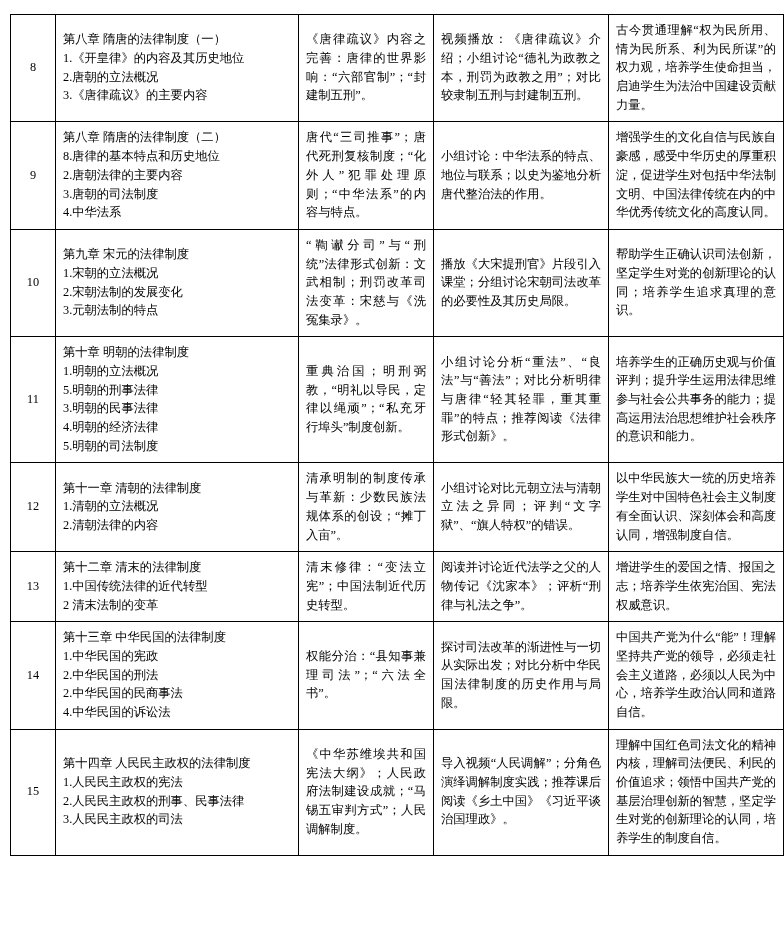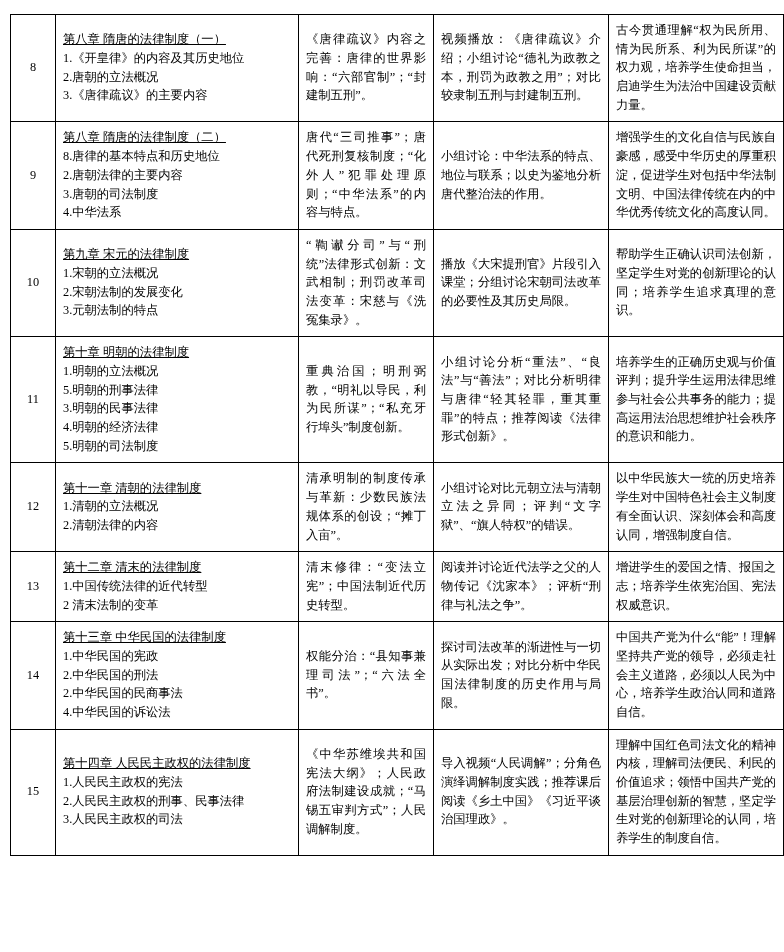--- a/index.html
+++ b/index.html
@@ -50,21 +50,20 @@
     width: 160px;
   }
   td.col-goal {
     width: 160px;
   }
   .cell-lines > div {
     white-space: normal;
   }
   .cell-lines .head {
     margin-bottom: 1px;
-    text-decoration: underline;
   }
   .cell-lines .ln {
     margin: 0;
   }
   
   td.col-case .cell-lines .ln,
   td.col-method .cell-lines .ln,
   td.col-goal .cell-lines .ln {
     text-align: justify;
     text-justify: inter-ideograph;
@@ -166,21 +165,21 @@
             <div class="ln head">第十章 明朝的法律制度</div>
             <div class="ln">1.明朝的立法概况</div>
             <div class="ln">5.明朝的刑事法律</div>
             <div class="ln">3.明朝的民事法律</div>
             <div class="ln">4.明朝的经济法律</div>
             <div class="ln">5.明朝的司法制度</div>
           </div>
         </td>
         <td class="col-case">
           <div class="cell-lines">
-            <div class="ln">重典治国；明刑弼教，“明礼以导民，利为民所谋”；“私充牙行埠头”制度创新。</div>
+            <div class="ln">重典治国；明刑弼教，“明礼以导民，定律以绳顽”；“私充牙行埠头”制度创新。</div>
           </div>
         </td>
         <td class="col-method">
           <div class="cell-lines">
             <div class="ln">小组讨论分析“重法”、“良法”与“善法”；对比分析明律与唐律“轻其轻罪，重其重罪”的特点；推荐阅读《法律形式创新》。</div>
           </div>
         </td>
         <td class="col-goal">
           <div class="cell-lines">
             <div class="ln">培养学生的正确历史观与价值评判；提升学生运用法律思维参与社会公共事务的能力；提高运用法治思想维护社会秩序的意识和能力。</div>

